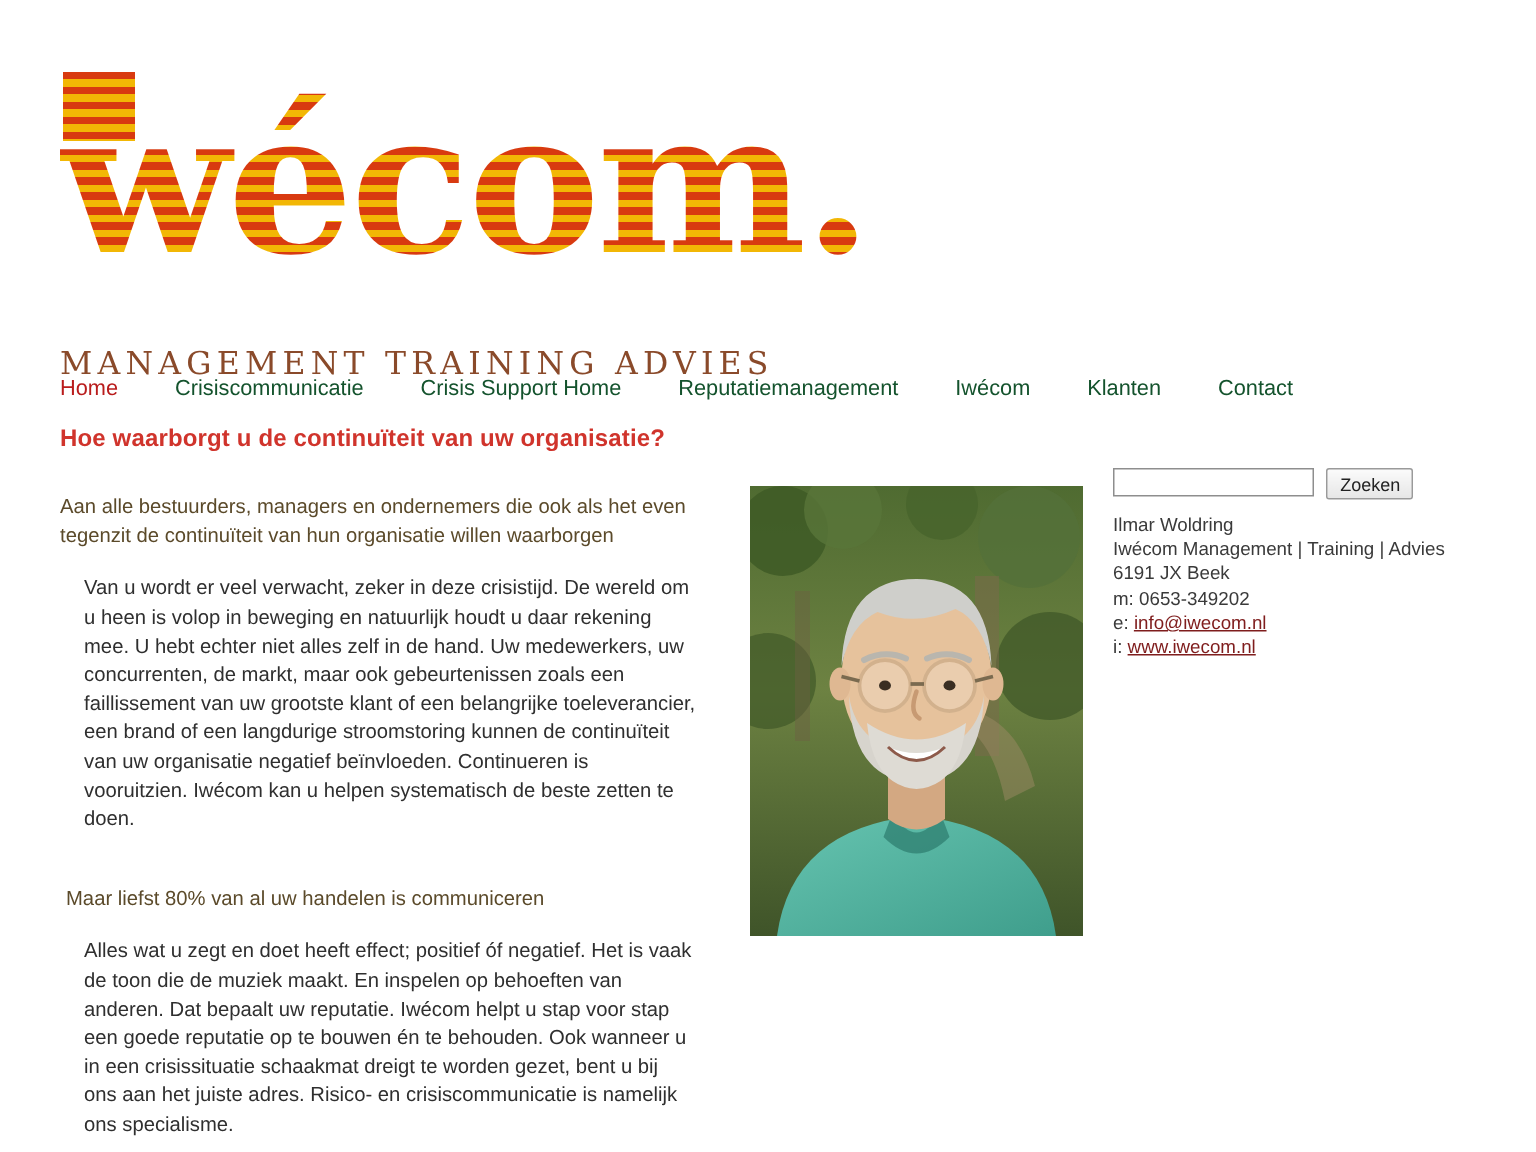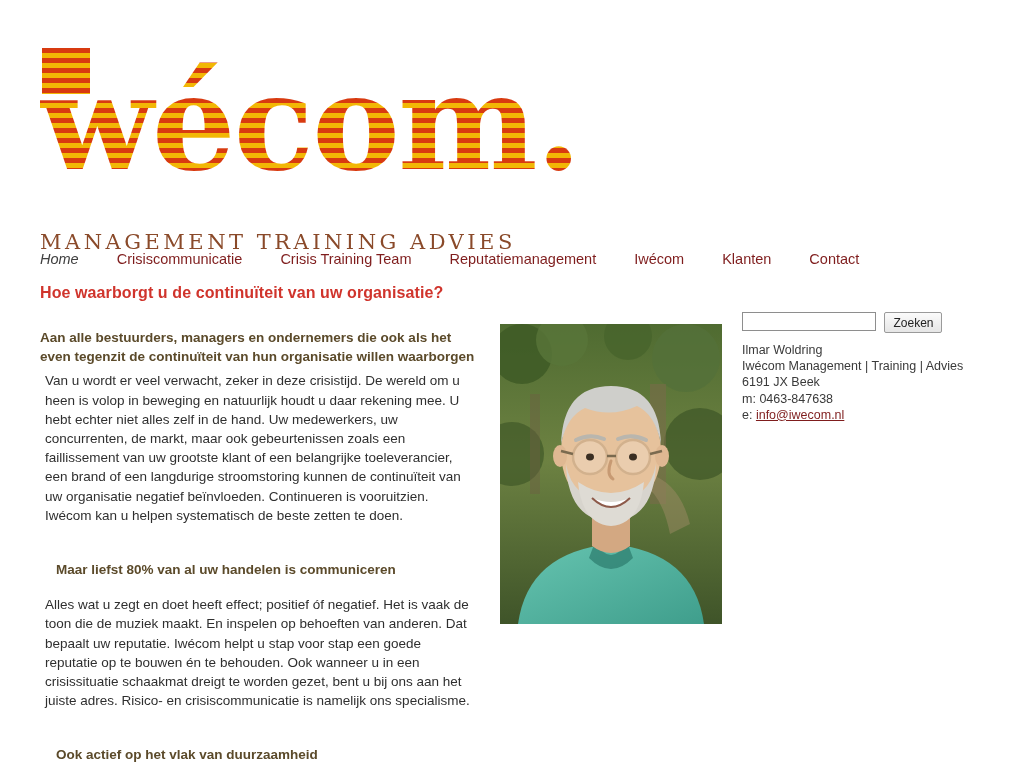--- a/index.html
+++ b/index.html
@@ -74,26 +74,26 @@
   
   .nav {
     position: absolute;
     left: 40px;
     top: 251px;
     width: 950px;
     height: 26px;
     font-size: 14.5px;
   }
   .nav a {
-    color: #7f1d1d;
+    color: #14532d;
     text-decoration: none;
     margin-right: 38px;
     display: inline-block;
   }
-  .nav a.active { color: #404040; font-style: italic; }
+  .nav a.active { color: #b91c1c; }
 
   
   .page-title {
     position: absolute;
     left: 40px;
     top: 284px;
     font-size: 16px;
     font-weight: bold;
     color: #d0342c;
     letter-spacing: 0.1px;
@@ -103,30 +103,30 @@
   .content {
     position: absolute;
     left: 40px;
     top: 328px;
     width: 440px;
     font-size: 13.5px;
     line-height: 19.2px;
     color: #2f2f2f;
   }
   .content .lead {
-    font-weight: bold;
+    font-weight: normal;
     color: #5b4a2a;
     margin: 0 0 0 0;
   }
-  .content p { margin: 5px; }
+  .content p { margin: 16px; }
   .content .gap { height: 14px; }
   .content .subhead {
-    font-weight: bold;
+    font-weight: normal;
     color: #5b4a2a;
-    margin: 16px;
+    margin: 4px;
   }
 
   
   .photo {
     position: absolute;
     left: 500px;
     top: 324px;
     width: 222px;
     height: 300px;
     overflow: hidden;
@@ -188,21 +188,21 @@
 
   <div class="logo-block">
     <div class="logo-word">
       <div class="logo-i-bar"></div>
       <span class="logo-text">wécom.</span>
     </div>
     <div class="logo-sub">MANAGEMENT  TRAINING  ADVIES</div>
   </div>
 
   <div class="nav">
-    <a href="#" class="active">Home</a><a href="#">Crisiscommunicatie</a><a href="#">Crisis Training Team</a><a href="#">Reputatiemanagement</a><a href="#">Iwécom</a><a href="#">Klanten</a><a href="#">Contact</a>
+    <a href="#" class="active">Home</a><a href="#">Crisiscommunicatie</a><a href="#">Crisis Support Home</a><a href="#">Reputatiemanagement</a><a href="#">Iwécom</a><a href="#">Klanten</a><a href="#">Contact</a>
   </div>
 
   <div class="page-title">Hoe waarborgt u de continuïteit van uw organisatie?</div>
 
   <div class="search-row">
     <input class="search-input" type="text" placeholder="" style="">
     <button class="search-btn">Zoeken</button>
   </div>
 
   <div class="content">
@@ -274,21 +274,25 @@
       <path d="M92 174 q19 18 38 0" stroke="#8d5a4a" stroke-width="2" fill="none"></path>
     </svg>
   </div>
 
   <div class="contact">
     <div>Ilmar Woldring</div>
     <div>Iwécom Management | Training | Advies</div>
     <div>6191 JX Beek</div>
     <div>
       <span>m:</span>
-      <span>0463-847638</span>
+      <span>0653-349202</span>
     </div>
     <div>
       <span>e:</span>
       <a href="#">info@iwecom.nl</a>
     </div>
+    <div>
+      <span>i:</span>
+      <a href="#">www.iwecom.nl</a>
+    </div>
   </div>
 
 </div>
 
 </body></html>

